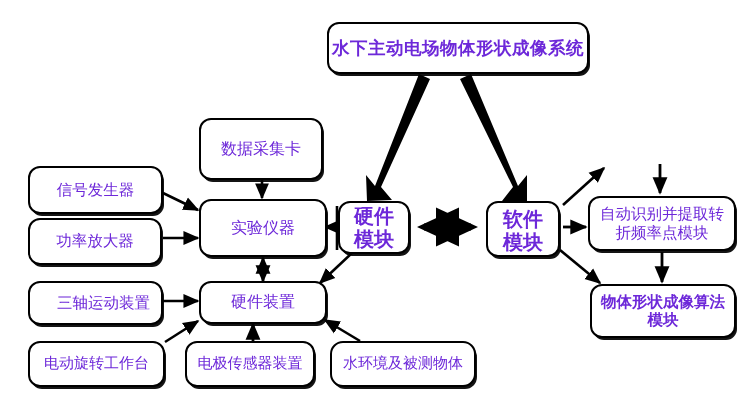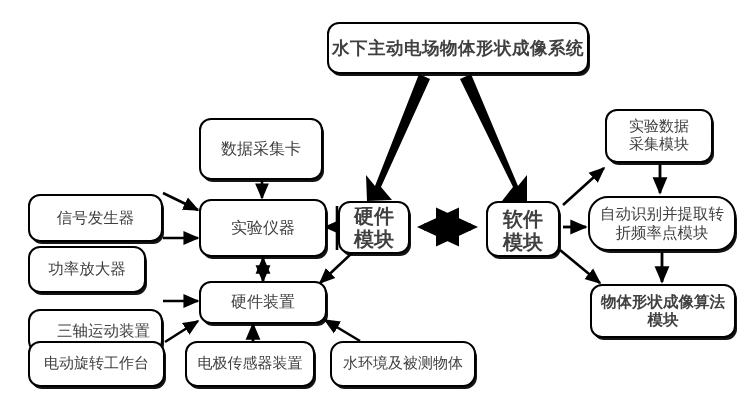--- a/index.html
+++ b/index.html
@@ -24,36 +24,36 @@
   .node {
     position: absolute;
     box-sizing: border-box;
     border: 2.2px solid #000000;
     border-radius: 12px;
     background: #ffffff;
     display: flex;
     align-items: center;
     justify-content: center;
     text-align: center;
-    color: #404040;
+    color: #6d28d9;
     line-height: 1.18;
     z-index: 2;
     
     box-shadow: 2px 3px 0 -1px rgba(0,0,0,0.92);
   }
   .node .label {
     display: block;
     padding: 0 3px;
     white-space: pre-line;
   }
   .n-title       { font-size: 17.5px; font-weight: 700; letter-spacing: .5px; }
   .n-mod         { font-size: 20px;  font-weight: 700; align-items: flex-end; }
   .n-main        { font-size: 16px;  font-weight: 400; }
   .n-right       { font-size: 15.5px; font-weight: 400; }
-  .n-left        { font-size: 15.5px; font-weight: 400; margin-top: 28px; }
+  .n-left        { font-size: 15.5px; font-weight: 400; }
   .n-bottom      { font-size: 15px;  font-weight: 400; }
   .n-sw          { font-size: 15px;  font-weight: 400; }
 </style>
 </head>
 <body>
 
 <div id="diagram-root">
 
   <svg id="edges-layer" viewBox="0 0 750 410" width="750" height="410" xmlns="http://www.w3.org/2000/svg">
     <defs>
@@ -168,46 +168,42 @@
   </div>
 
   <div class="node n-main" style="left:199px; top:118px; width:124px; height:62px;">
     <span class="label">数据采集卡</span>
   </div>
 
   <div class="node n-left" style="left:28px; top:166px; width:135px; height:48px;">
     <span class="label">信号发生器</span>
   </div>
 
-  <div class="node n-left" style="left:28px; top:218px; width:118px; height:47px;">
+  <div class="node n-left" style="left:28px; top:218px; width:134px; height:47px;">
     <span class="label">功率放大器</span>
   </div>
 
   <div class="node n-left" style="left:28px; top:281px; width:135px; height:44px;padding-left:16px;">
     <span class="label">三轴运动装置</span>
   </div>
 
   <div class="node n-bottom" style="left:28px; top:341px; width:137px; height:46px;">
     <span class="label">电动旋转工作台</span>
   </div>
 
   <div class="node n-bottom" style="left:185px; top:341px; width:130px; height:46px;">
     <span class="label">电极传感器装置</span>
   </div>
 
   <div class="node n-bottom" style="left:330px; top:341px; width:146px; height:46px;border-radius:13px;">
     <span class="label">水环境及被测物体</span>
   </div>
 
-  <div class="node n-sw" style="left:605px; top:109px; width:108px; height:54px;">
-    <span class="label">实验数据
-采集模块</span>
-  </div>
-
-  <div class="node n-right" style="left:588px; top:196px; width:148px; height:55px;border-radius:20px;">
+
+  <div class="node n-right" style="left:588px; top:196px; width:148px; height:55px;">
     <span class="label">自动识别并提取转
 折频率点模块</span>
   </div>
 
   <div class="node n-right" style="left:590px; top:284px; width:146px; height:54px;font-weight:bold;">
     <span class="label">物体形状成像算法
 模块</span>
   </div>
 
 </div>

